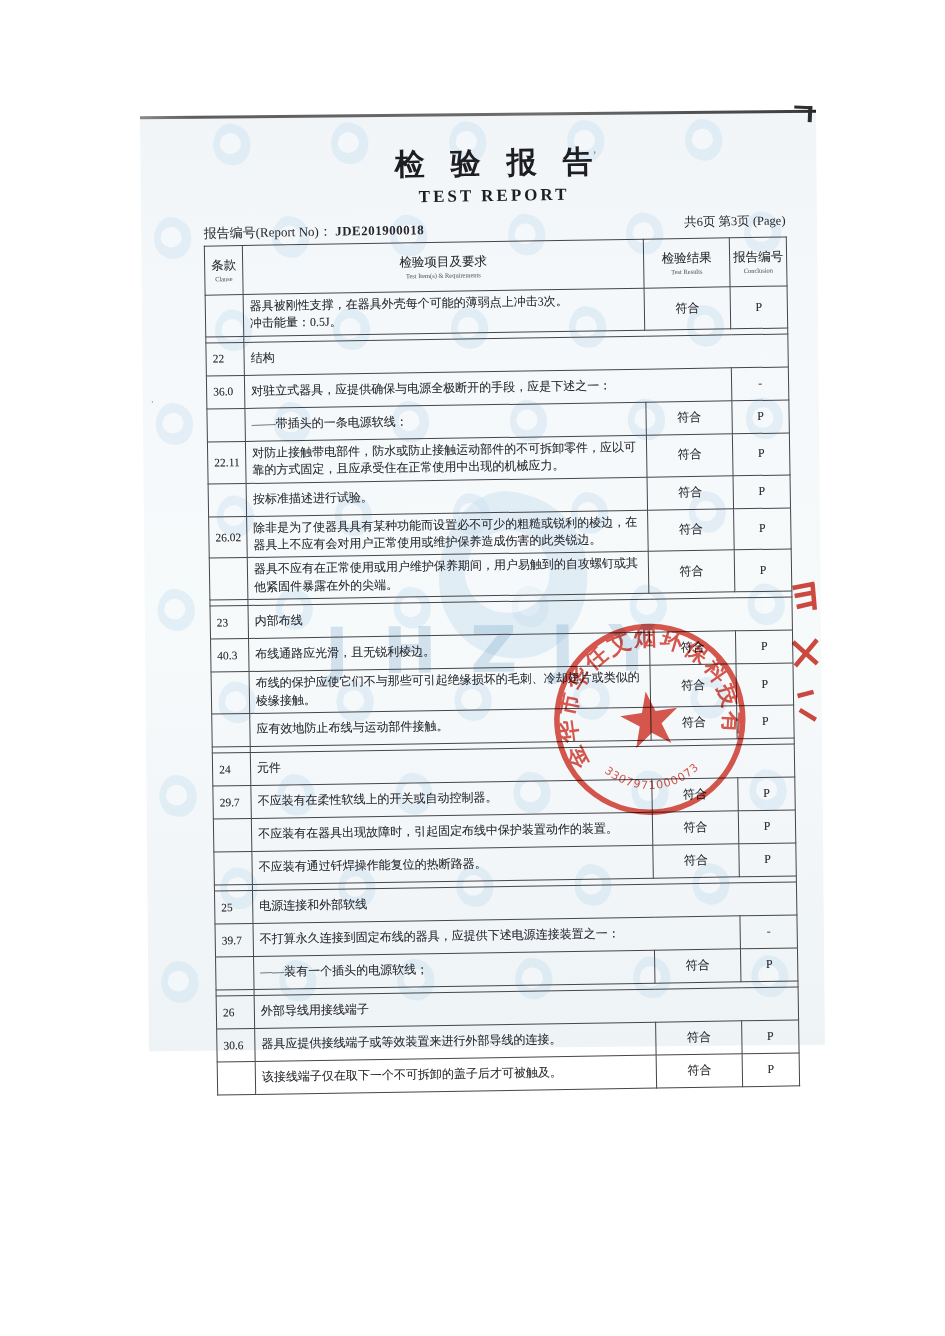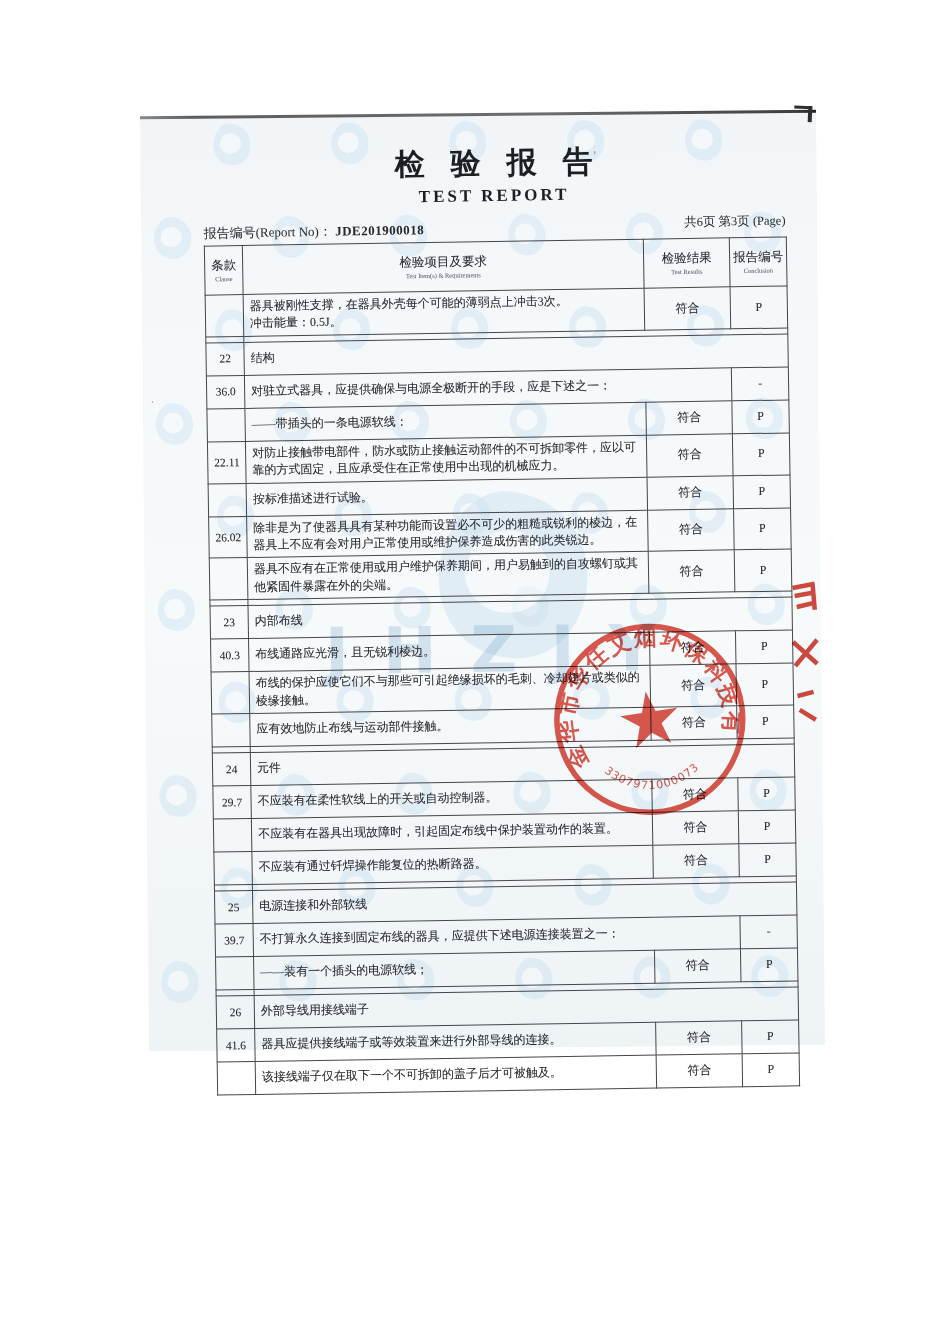--- a/index.html
+++ b/index.html
@@ -59,21 +59,21 @@
   table.report td,table.report th{
     border:1px solid #45454a;vertical-align:middle;
     padding:3px 6px;line-height:1.45;
     text-shadow:0 0 .5px rgba(20,20,30,.25);
   }
   col.c1{width:38px;}col.c2{width:401px;}col.c3{width:86px;}col.c4{width:57px;}
   th{font-weight:normal;}
   .hdr-cn{display:block;font-size:12.5px;}
   .hdr-en{display:block;font-size:7px;color:#6b6b72;transform:scale(.92);letter-spacing:0;}
   tr.hdr th{height:44px;text-align:center;padding:2px;}
-  td.c-clause{text-align:center;font-size:11.5px;padding:2px 1px;}
+  td.c-clause{text-align:left;font-size:11.5px;padding:2px 1px;}
   td.c-text{white-space:pre-wrap;}
   td.c-result,td.c-concl{text-align:center;}
   tr.gap td{height:5px;padding:0;}
   tr.item td,tr.note td,tr.section td{height:26px;}
   .stamp{
     position:absolute;left:403px;top:505px;width:202px;height:202px;
     mix-blend-mode:multiply;opacity:.93;pointer-events:none;
   }
   .edge-frags{position:absolute;left:644px;top:468px;width:34px;height:160px;
     mix-blend-mode:multiply;pointer-events:none;}
@@ -320,21 +320,21 @@
           </tr>
           <tr class="gap">
             <td class="c-clause"></td>
             <td class="c-text" colspan="3"></td>
           </tr>
           <tr class="section">
             <td class="c-clause">26</td>
             <td class="c-text" colspan="3">外部导线用接线端子</td>
           </tr>
           <tr class="item">
-            <td class="c-clause">41.6</td>
+            <td class="c-clause">30.6</td>
             <td class="c-text">器具应提供接线端子或等效装置来进行外部导线的连接。</td>
             <td class="c-result">符合</td>
             <td class="c-concl">P</td>
           </tr>
           <tr class="item">
             <td class="c-clause"></td>
             <td class="c-text">该接线端子仅在取下一个不可拆卸的盖子后才可被触及。</td>
             <td class="c-result">符合</td>
             <td class="c-concl">P</td>
           </tr>

